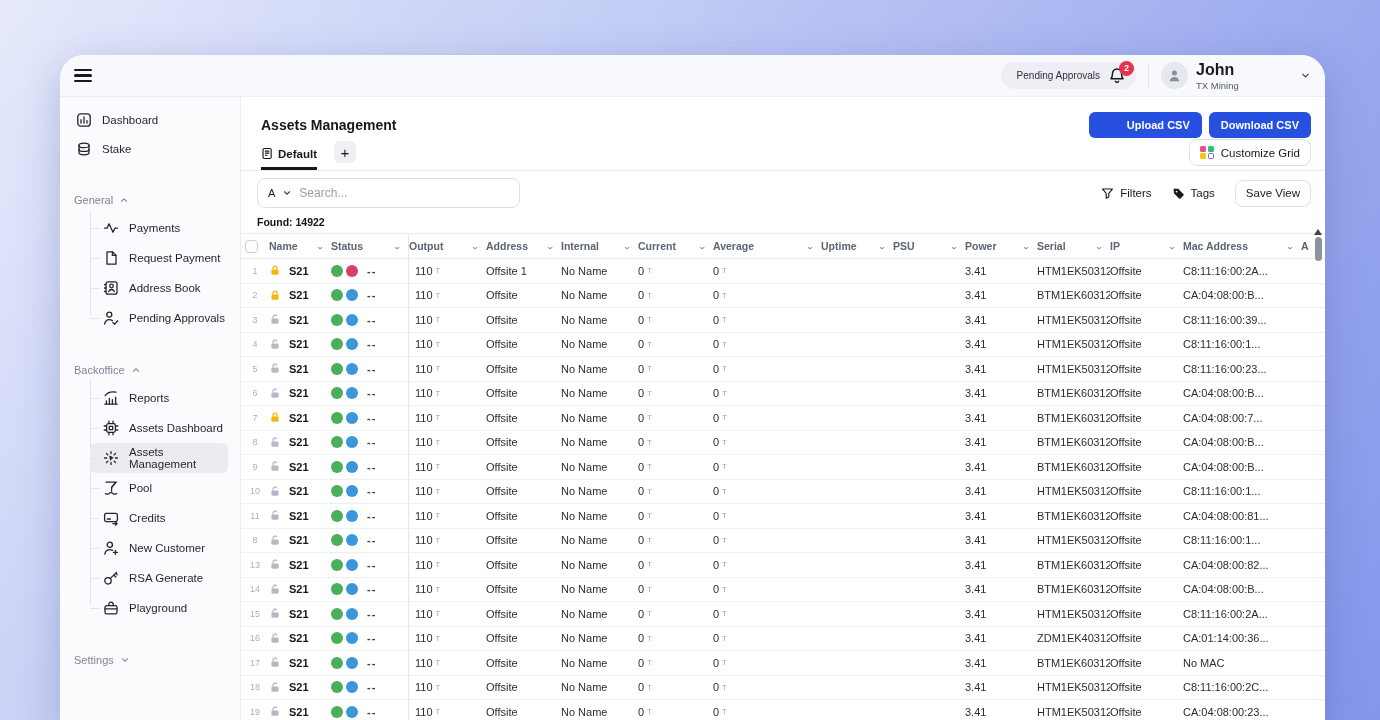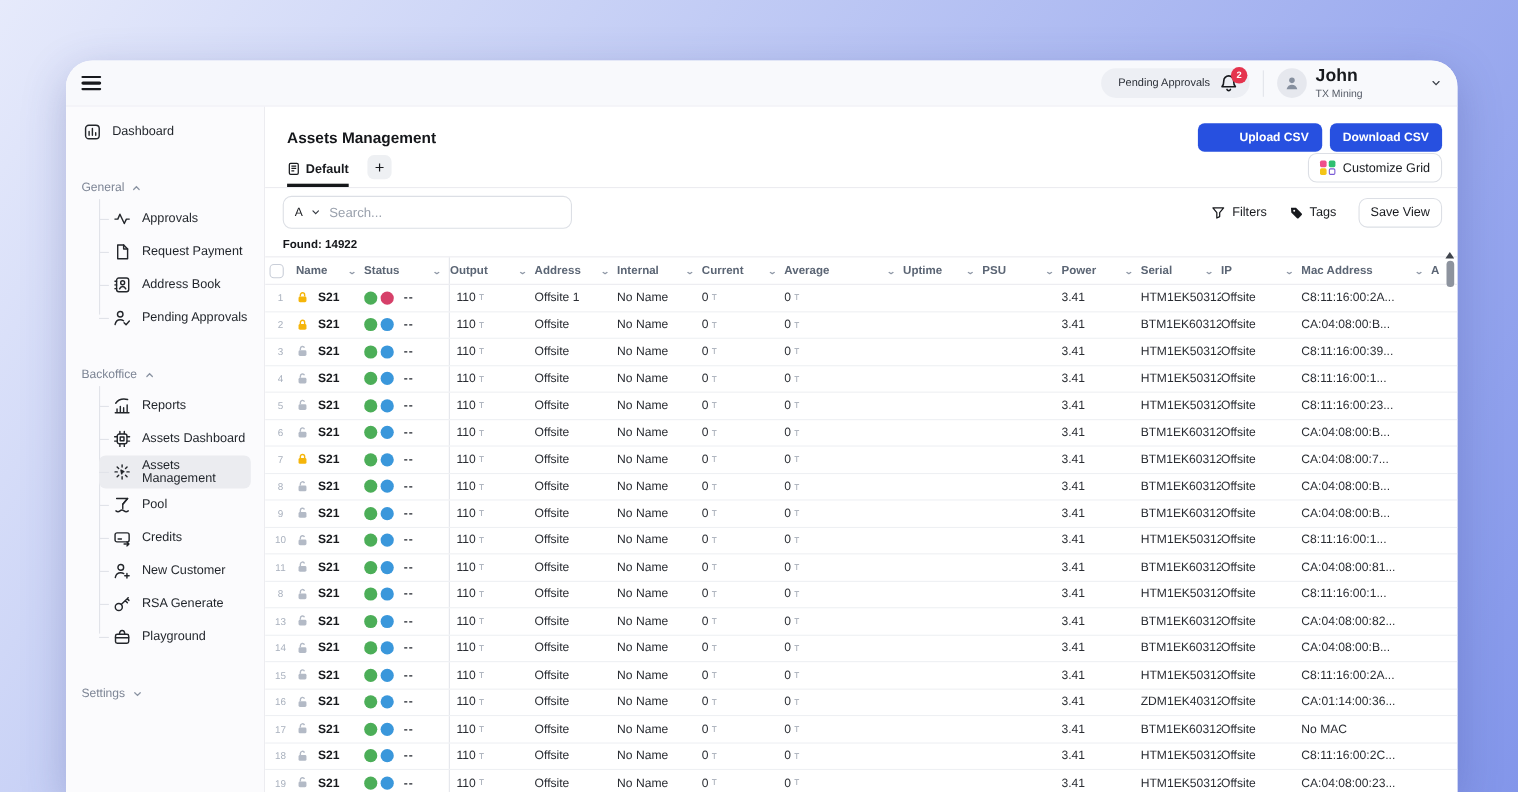--- a/index.html
+++ b/index.html
@@ -150,36 +150,46 @@
     <div class="sidebar" id="sidebar">
         <div class="side-item">
           <span class="ic">
             <svg width="16" height="16" viewBox="0 0 16 16" fill="none" stroke="currentColor" stroke-width="1.3" stroke-linecap="round" stroke-linejoin="round">
               <rect x="1.8" y="1.8" width="12.4" height="12.4" rx="3"></rect>
               <path d="M5 11V7.6M8 11V4.8M11 11V8.6"></path>
             </svg>
           </span>
           <span>Dashboard</span>
         </div>
+        <div class="side-item">
+          <span class="ic">
+            <svg width="16" height="16" viewBox="0 0 16 16" fill="none" stroke="currentColor" stroke-width="1.3" stroke-linecap="round" stroke-linejoin="round">
+              <ellipse cx="8" cy="4.4" rx="5" ry="2.2"></ellipse>
+              <path d="M3 4.4v3.8c0 1.2 2.2 2.2 5 2.2s5-1 5-2.2V4.4"></path>
+              <path d="M3 8.2v3.4c0 1.2 2.2 2.2 5 2.2s5-1 5-2.2V8.2"></path>
+            </svg>
+          </span>
+          <span>Stake</span>
+        </div>
         <div class="section-label">
           <span>General</span>
           <span class="chev">
             <svg width="10" height="10" viewBox="0 0 16 16" fill="none" stroke="#8a93a2" stroke-width="1.8" stroke-linecap="round">
               <path d="M4 10l4-4 4 4"></path>
             </svg>
           </span>
         </div>
         <div class="tree">
           <div class="side-item">
             <span class="ic">
               <svg width="16" height="16" viewBox="0 0 16 16" fill="none" stroke="currentColor" stroke-width="1.3" stroke-linecap="round" stroke-linejoin="round">
                 <path d="M1.5 8.2h2.6l1.9-4.4 4 8.4 1.9-4h2.6"></path>
               </svg>
             </span>
-            <span>Approvals</span>
+            <span>Payments</span>
           </div>
           <div class="side-item">
             <span class="ic">
               <svg width="16" height="16" viewBox="0 0 16 16" fill="none" stroke="currentColor" stroke-width="1.3" stroke-linecap="round" stroke-linejoin="round">
                 <path d="M4 1.8h5.4L13 5.4v8.8H4z"></path>
                 <path d="M9.4 1.8v3.6H13"></path>
               </svg>
             </span>
             <span>Request Payment</span>
           </div>

